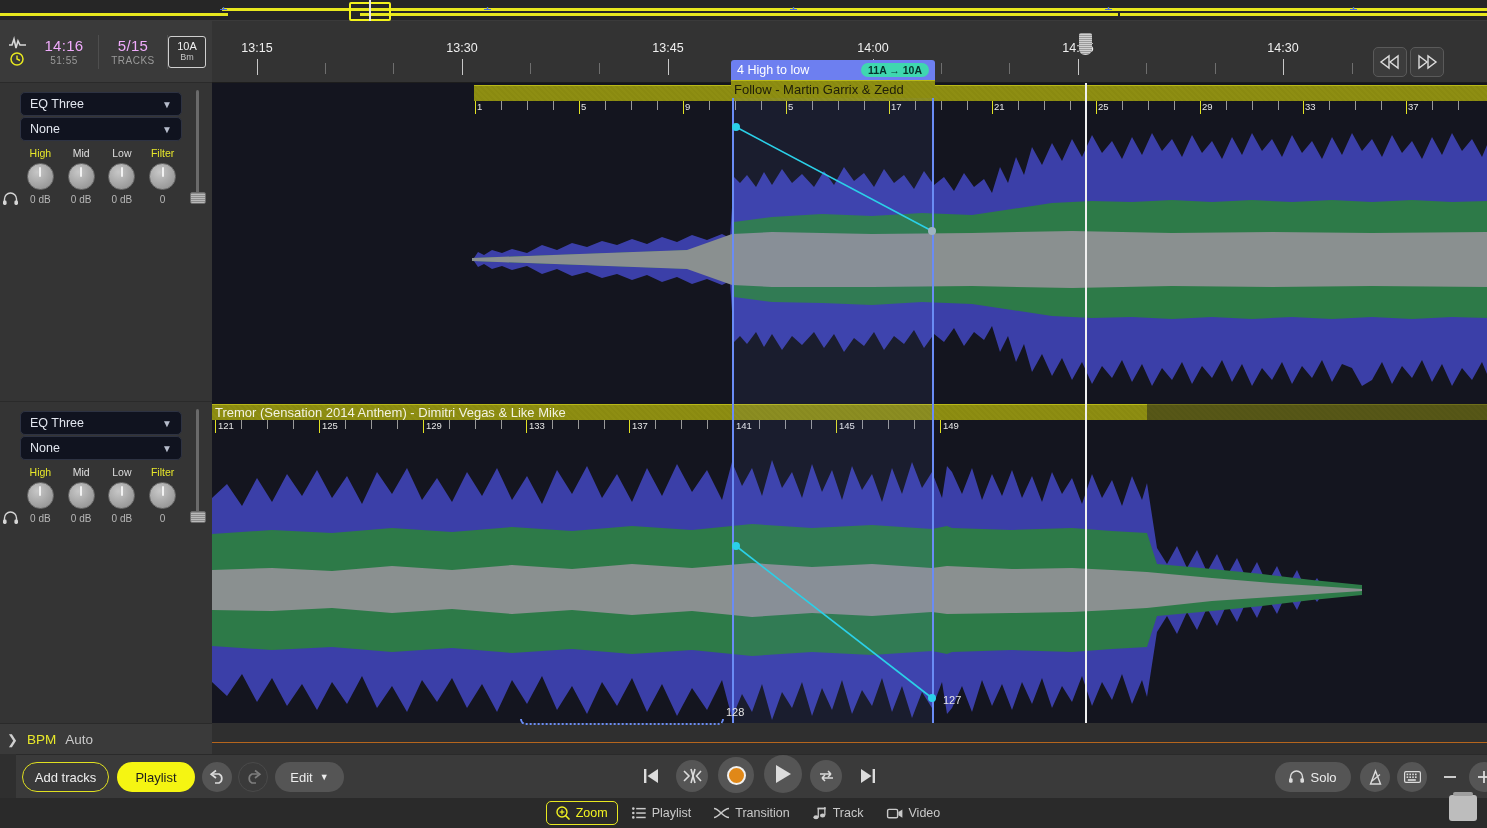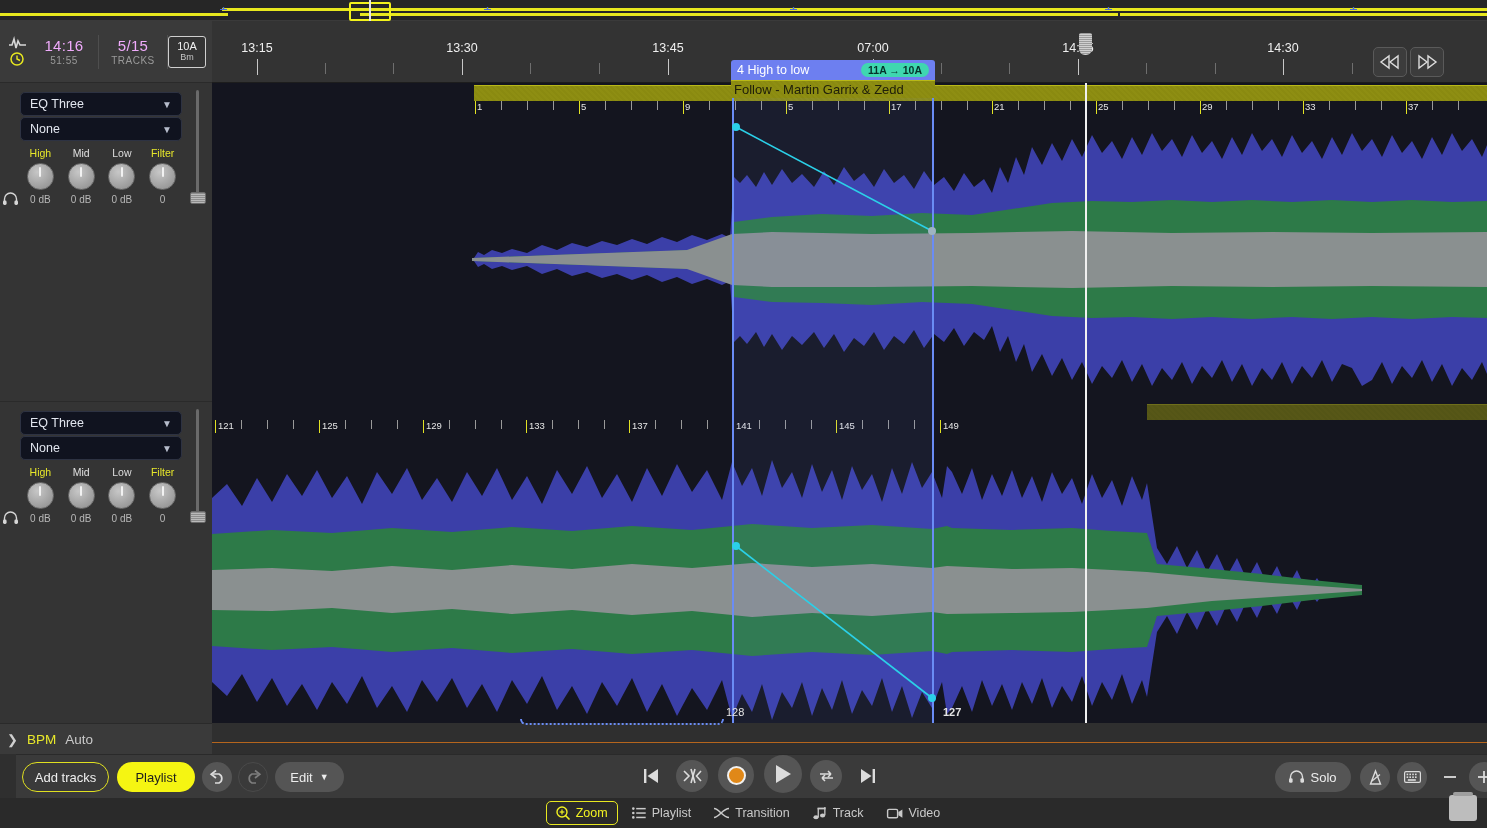--- a/index.html
+++ b/index.html
@@ -240,21 +240,21 @@
     <div class="key-box">
       <div class="k1">10A</div>
       <div class="k2">Bm</div>
     </div>
   </div>
 
   <div class="ruler">
     <div class="tlabel" style="left:45px;">13:15</div>
     <div class="tlabel" style="left:250px;">13:30</div>
     <div class="tlabel" style="left:456px;">13:45</div>
-    <div class="tlabel" style="left:661px;">07:00</div>
+    <div class="tlabel" style="left:661px;">14:00</div>
     <div class="tlabel" style="left:866px;">14:15</div>
     <div class="tlabel" style="left:1071px;">14:30</div>
 
     <div class="tick" style="left:45px;"></div>
     <div class="tick minor" style="left:113px;"></div>
     <div class="tick minor" style="left:181px;"></div>
     <div class="tick" style="left:250px;"></div>
     <div class="tick minor" style="left:318px;"></div>
     <div class="tick minor" style="left:387px;"></div>
     <div class="tick" style="left:456px;"></div>
@@ -483,20 +483,23 @@
 
   <div class="translabel" style="left:731px;top:60px;width:204px;">
     <span>4 High to low</span>
     <span class="keybadge">11A → 10A</span>
   </div>
   <div class="clipband" style="left:731px;top:80px;width:204px;height:18px;z-index:5;">
     <span class="ttl dark" style="color:#20200a;">Follow - Martin Garrix &amp; Zedd</span>
   </div>
 
   <div class="lane bot">
+    <div class="clipband" style="left:0px;top:2px;width:935px;">
+      <span class="ttl">Tremor (Sensation 2014 Anthem) - Dimitri Vegas &amp; Like Mike</span>
+    </div>
     <div class="clipband" style="left:935px;top:2px;width:340px;opacity:.55;"></div>
 
     <div class="barruler" style="left:3px;top:18px;width:1000px;">
       <div class="bt maj" style="left:0px;"></div>
         <div class="bn" style="left:3px;">121</div>
       <div class="bt" style="left:26px;"></div>
         <div class="bt" style="left:52px;"></div>
         <div class="bt" style="left:78px;"></div>
       <div class="bt maj" style="left:104px;"></div>
         <div class="bn" style="left:107px;">125</div>
@@ -581,21 +584,21 @@
     </div>
 
     <div class="selbox" style="left:520px;top:0px;width:202px;height:321px;"></div>
     <svg class="fadeline" style="left:520px;top:140px;width:208px;height:180px;">
       <line x1="4" y1="4" x2="200" y2="156" stroke="#2bd0e8" stroke-width="1.6"></line>
       <circle cx="4" cy="4" r="4" fill="#2bd0e8"></circle>
       <circle cx="200" cy="156" r="4" fill="#2bd0e8"></circle>
     </svg>
 
     <div class="bpmnum" style="left:514px;top:304px;">128</div>
-    <div class="bpmnum" style="left:731px;top:304px;font-weight:bold;">127</div>
+    <div class="bpmnum" style="left:731px;top:292px;">127</div>
   </div>
 
   <div class="bpmline" style="left:212px;top:742px;width:1275px;"></div>
   <div style="position:absolute;left:520px;top:719px;width:204px;height:6px;border-left:2px solid #6a8cf5;border-right:2px solid #6a8cf5;border-bottom:2px dotted #6a8cf5;border-radius:0 0 6px 6px;"></div>
 
   <div class="playhead-main" style="left:1085px;"></div>
   <div class="ph-flag" style="left:1079px;"></div>
 
   <div class="bpmbar">
     <span class="arrow">❯</span>

